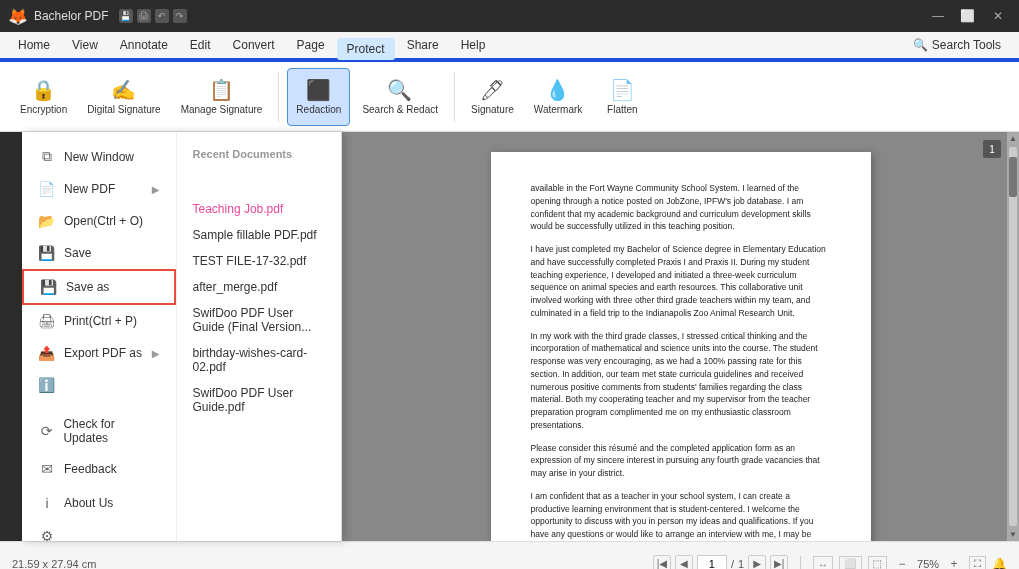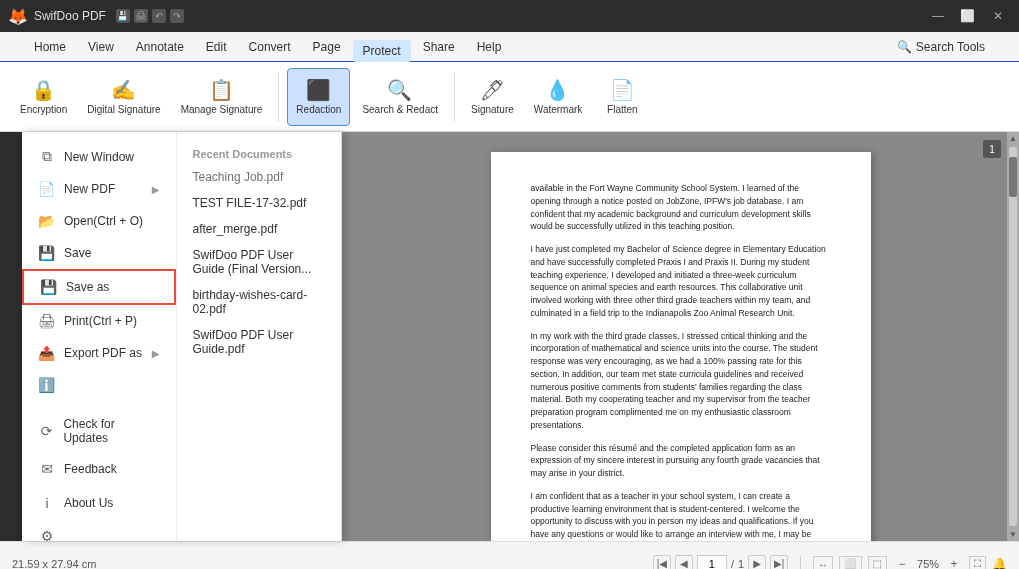--- a/index.html
+++ b/index.html
@@ -12,21 +12,21 @@
     .title-bar-logo { color: #f5a623; font-size: 16px; font-weight: bold; }
     .title-bar-name { font-size: 12px; color: #ddd; }
     .title-bar-dots { display: flex; gap: 4px; margin-left: 4px; }
     .title-bar-dot { width: 14px; height: 14px; border-radius: 2px; background: #555; display: flex; align-items: center; justify-content: center; font-size: 9px; color: #aaa; cursor: pointer; }
     .title-bar-spacer { flex: 1; }
     .title-bar-actions { display: flex; gap: 4px; }
     .title-bar-action { width: 26px; height: 22px; display: flex; align-items: center; justify-content: center; color: #aaa; cursor: pointer; font-size: 12px; }
 
     
     .menu-bar {
-      display: flex; align-items: center; height: 30px; background: #f5f5f5; border-bottom: 1px solid #1d4ed8; padding: 0 24px; gap: 2px;
+      display: flex; align-items: center; height: 30px; background: #f5f5f5; border-bottom: 4px solid #1d4ed8; padding: 0 8px; gap: 2px;
     }
     .menu-item { padding: 4px 10px; font-size: 12px; color: #333; cursor: pointer; border-radius: 3px; }
     .menu-item:hover, .menu-item.active { background: #e0e0e0; }
     .menu-item.active { background: #d0e8ff; margin-top: 8px; }
     .menu-bar-spacer { flex: 1; }
     .search-tools-btn {
       display: flex; align-items: center; gap: 4px; padding: 4px 10px; font-size: 12px; color: #333; cursor: pointer; border-radius: 3px;
     }
 
     
@@ -56,21 +56,21 @@
 
     .dropdown-item {
       display: flex; align-items: center; gap: 8px; padding: 8px 16px; cursor: pointer; font-size: 12px; color: #333;
     }
     .dropdown-item.highlighted { border: 2px solid #e74c3c; }
     .dropdown-item-icon { font-size: 14px; color: #666; width: 18px; text-align: center; }
     .dropdown-item-arrow { margin-left: auto; color: #999; font-size: 10px; }
 
     .recent-header { padding: 8px 16px 4px; font-size: 11px; color: #999; font-weight: bold; }
     .recent-item { padding: 6px 16px; cursor: pointer; font-size: 12px; color: #333; }
-    .recent-item.blue { color: #737373; }
+    .recent-item.blue { color: #ec4899; margin-top: 32px; }
 
     .dropdown-divider { height: 1px; background: #eee; margin: 4px 0; }
 
     
     .pdf-area {
       flex: 1; background: #888; overflow: hidden; display: flex; flex-direction: column;
     }
     .pdf-content {
       flex: 1; background: #888; display: flex; justify-content: center; align-items: flex-start; padding: 20px; overflow: hidden; position: relative;
     }
@@ -89,21 +89,21 @@
     .status-nav-btn { width: 18px; height: 18px; display: flex; align-items: center; justify-content: center; cursor: pointer; color: #666; border: 1px solid #ccc; border-radius: 2px; font-size: 10px; }
     .status-page-input { width: 30px; height: 18px; border: 1px solid #ccc; text-align: center; font-size: 11px; }
     .status-bar-right { display: flex; align-items: center; gap: 6px; }
     .zoom-btn { width: 18px; height: 18px; display: flex; align-items: center; justify-content: center; cursor: pointer; color: #666; font-size: 12px; }
   </style>
 </head>
 <body>
 
 <div class="title-bar">
   <span class="title-bar-logo">🦊</span>
-  <span class="title-bar-name">SwifDoo PDF</span>
+  <span class="title-bar-name">Bachelor PDF</span>
   <div class="title-bar-dots">
     <span class="title-bar-dot">💾</span>
     <span class="title-bar-dot">🖨</span>
     <span class="title-bar-dot">↶</span>
     <span class="title-bar-dot">↷</span>
   </div>
   <div class="title-bar-spacer"></div>
   <div class="title-bar-actions">
     <span class="title-bar-action">—</span>
     <span class="title-bar-action">⬜</span>
@@ -223,20 +223,21 @@
 
       </div>
 
       <div class="dropdown-divider"></div>
 
     </div>
 
     <div class="dropdown-right" style="width: 165px; overflow-y: auto;">
       <div class="recent-header">Recent Documents</div>
       <div class="recent-item blue">Teaching Job.pdf</div>
+      <div class="recent-item">Sample fillable PDF.pdf</div>
       <div class="recent-item">TEST FILE-17-32.pdf</div>
       <div class="recent-item">after_merge.pdf</div>
       <div class="recent-item">SwifDoo PDF User Guide (Final Version...</div>
       <div class="recent-item">birthday-wishes-card-02.pdf</div>
       <div class="recent-item">SwifDoo PDF User Guide.pdf</div>
     </div>
   </div>
 
   <div class="pdf-area" style="flex: 1; position: relative; overflow: hidden;">
     <div class="pdf-content">

